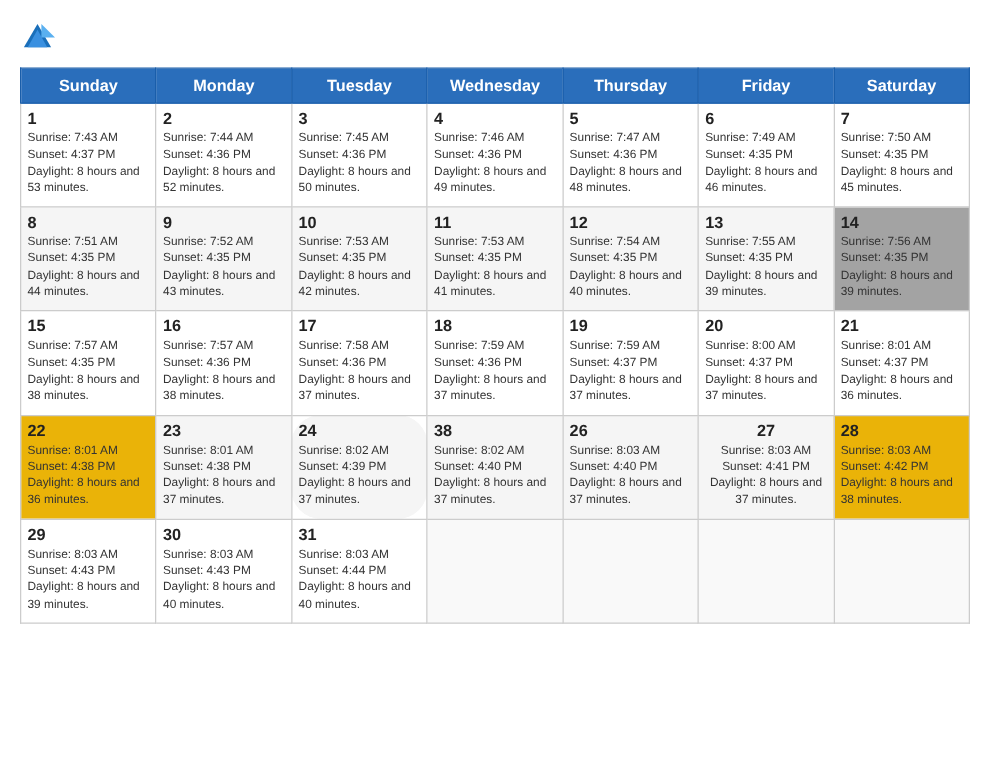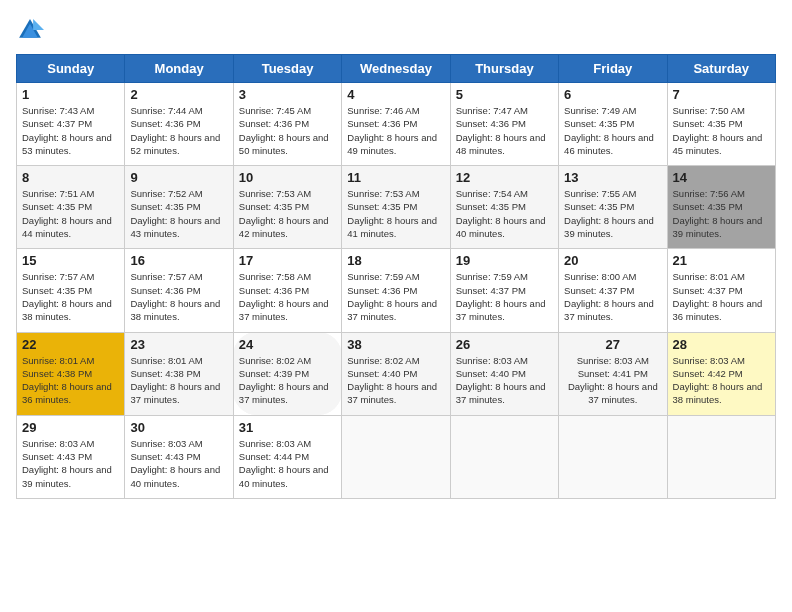--- a/index.html
+++ b/index.html
@@ -237,21 +237,21 @@
 <div class="day-info">Sunrise: 8:02 AM<br>Sunset: 4:40 PM<br>Daylight: 8 hours and 37 minutes.</div>
           </td>
           <td style="background: rgb(245, 245, 245);">
             <span class="day-num">26</span>
 <div class="day-info">Sunrise: 8:03 AM<br>Sunset: 4:40 PM<br>Daylight: 8 hours and 37 minutes.</div>
           </td>
           <td style="background: rgb(245, 245, 245); text-align: center;">
             <span class="day-num">27</span>
 <div class="day-info">Sunrise: 8:03 AM<br>Sunset: 4:41 PM<br>Daylight: 8 hours and 37 minutes.</div>
           </td>
-          <td style="background: #fef9c3;">
+          <td style="background: #eab308;">
             <span class="day-num">28</span>
 <div class="day-info">Sunrise: 8:03 AM<br>Sunset: 4:42 PM<br>Daylight: 8 hours and 38 minutes.</div>
           </td>
         </tr>
         <tr>
           <td>
             <span class="day-num">29</span>
 <div class="day-info">Sunrise: 8:03 AM<br>Sunset: 4:43 PM<br>Daylight: 8 hours and 39 minutes.</div>
           </td>
           <td>

